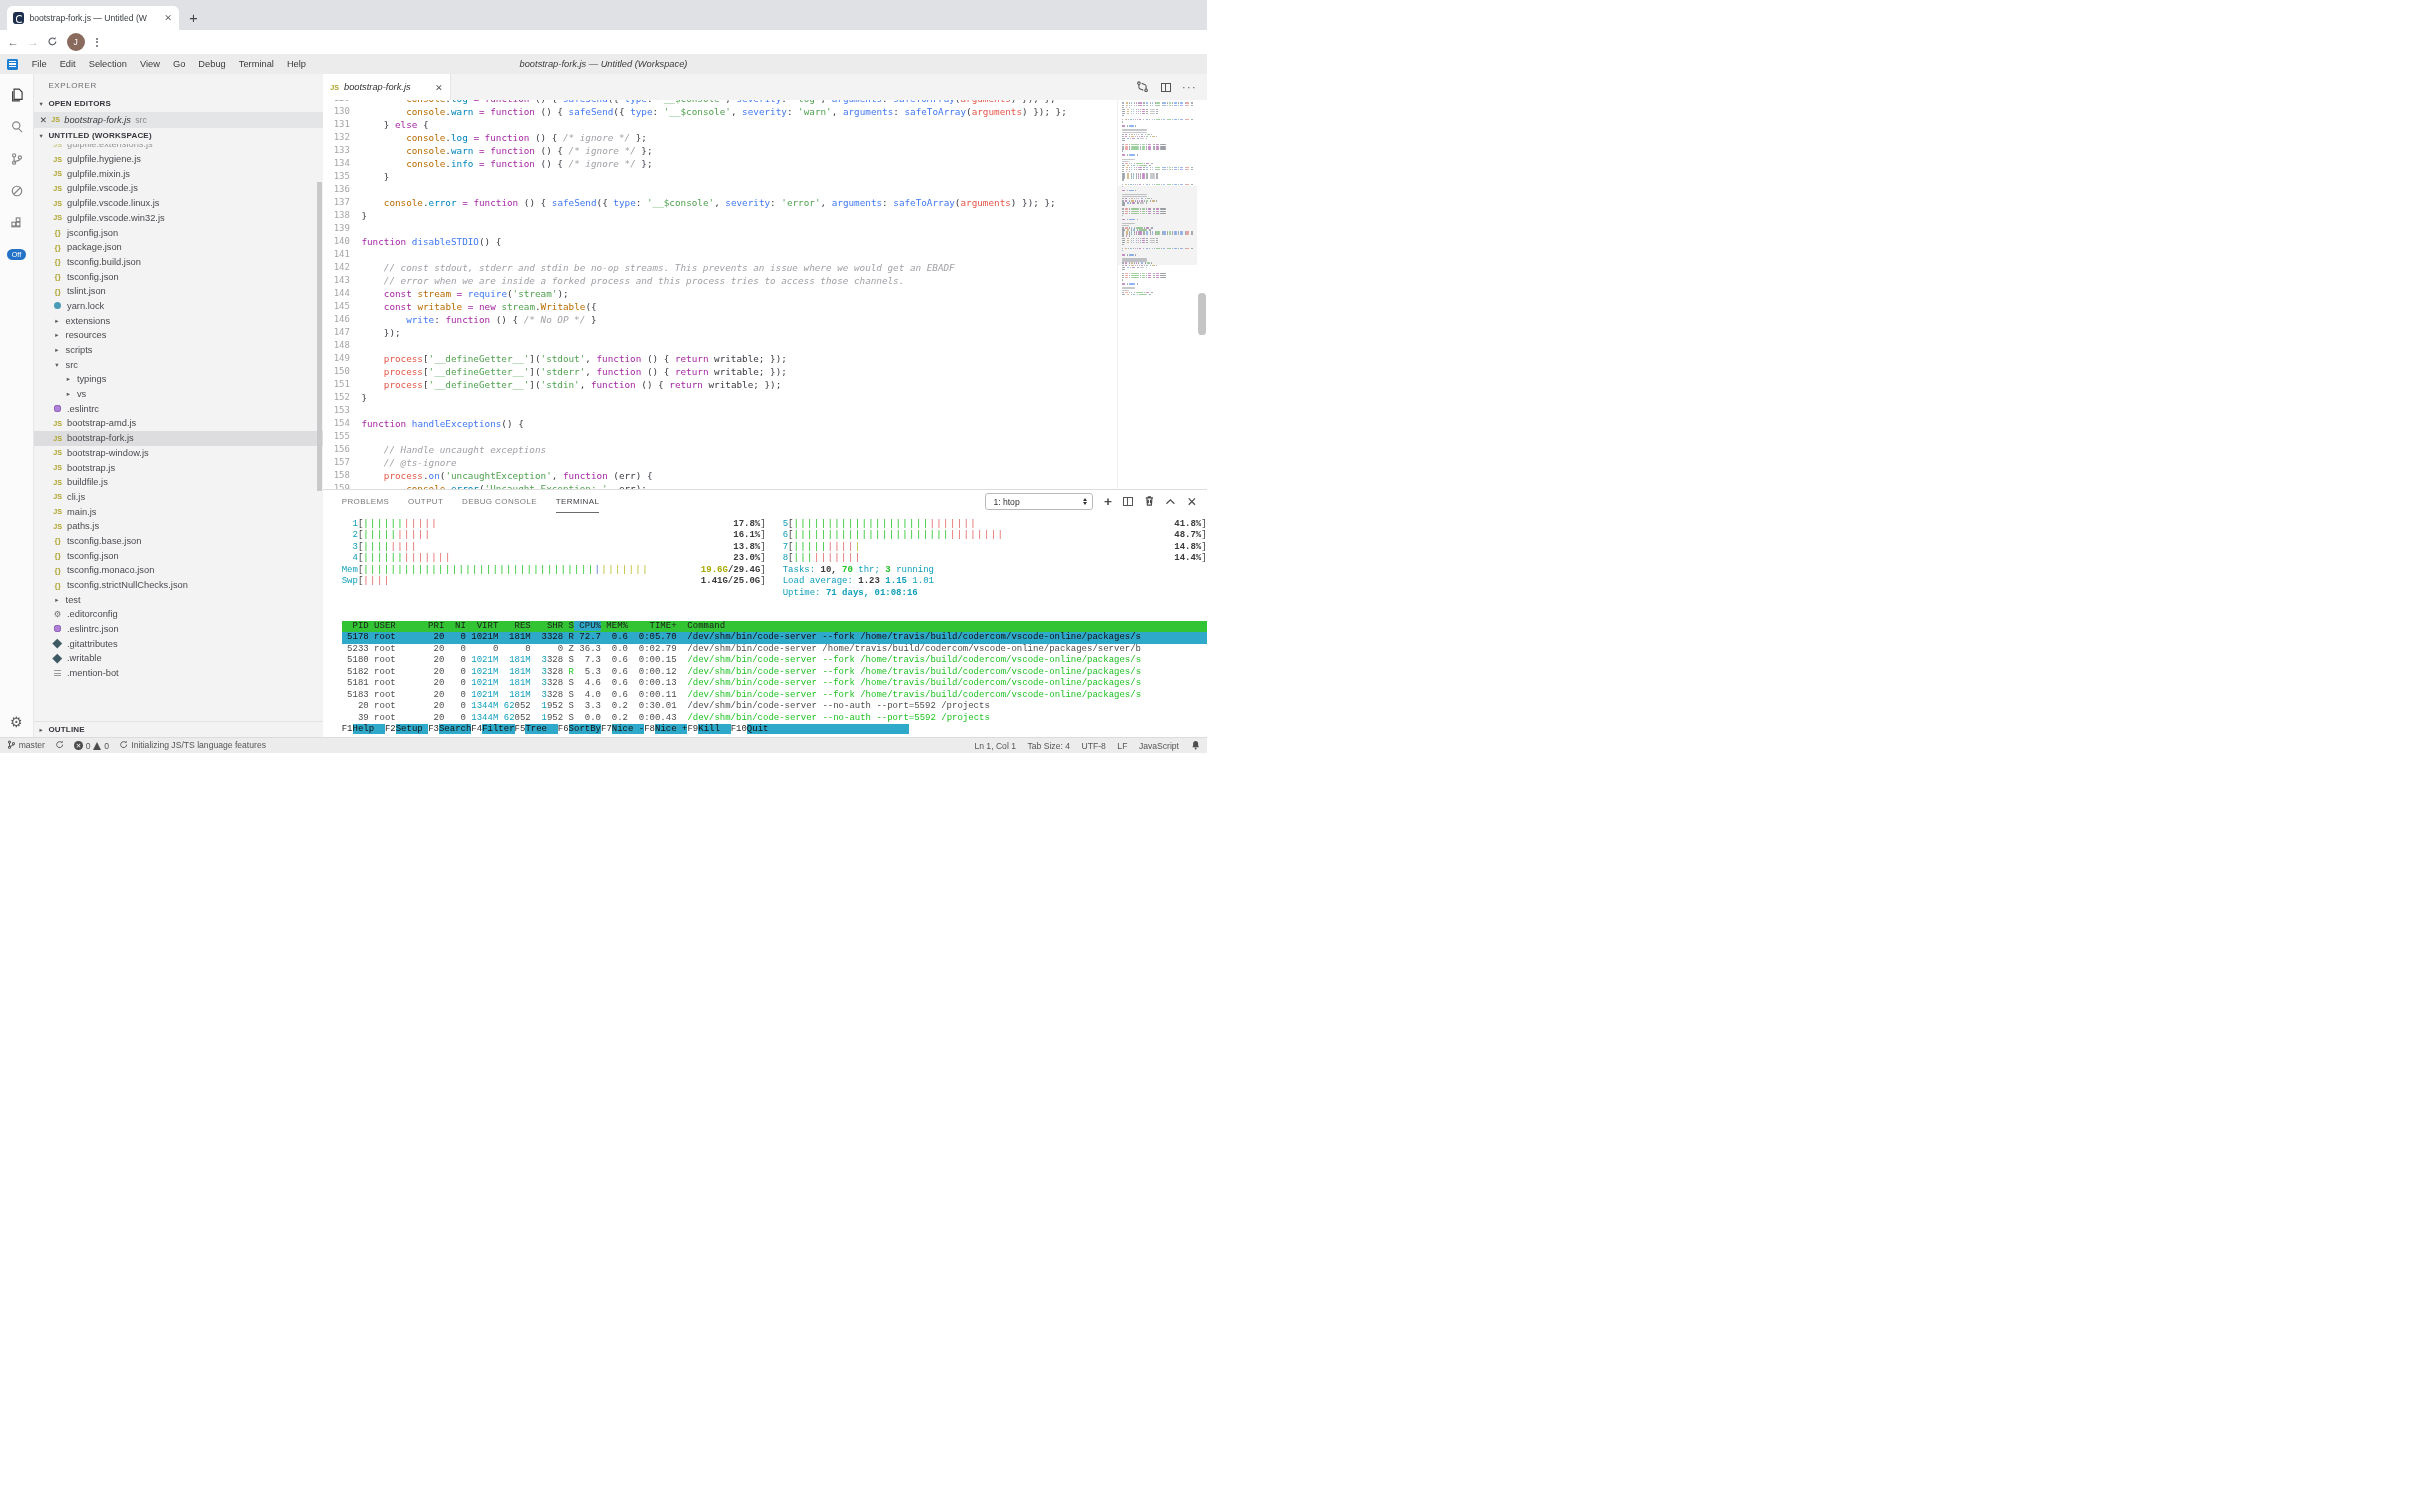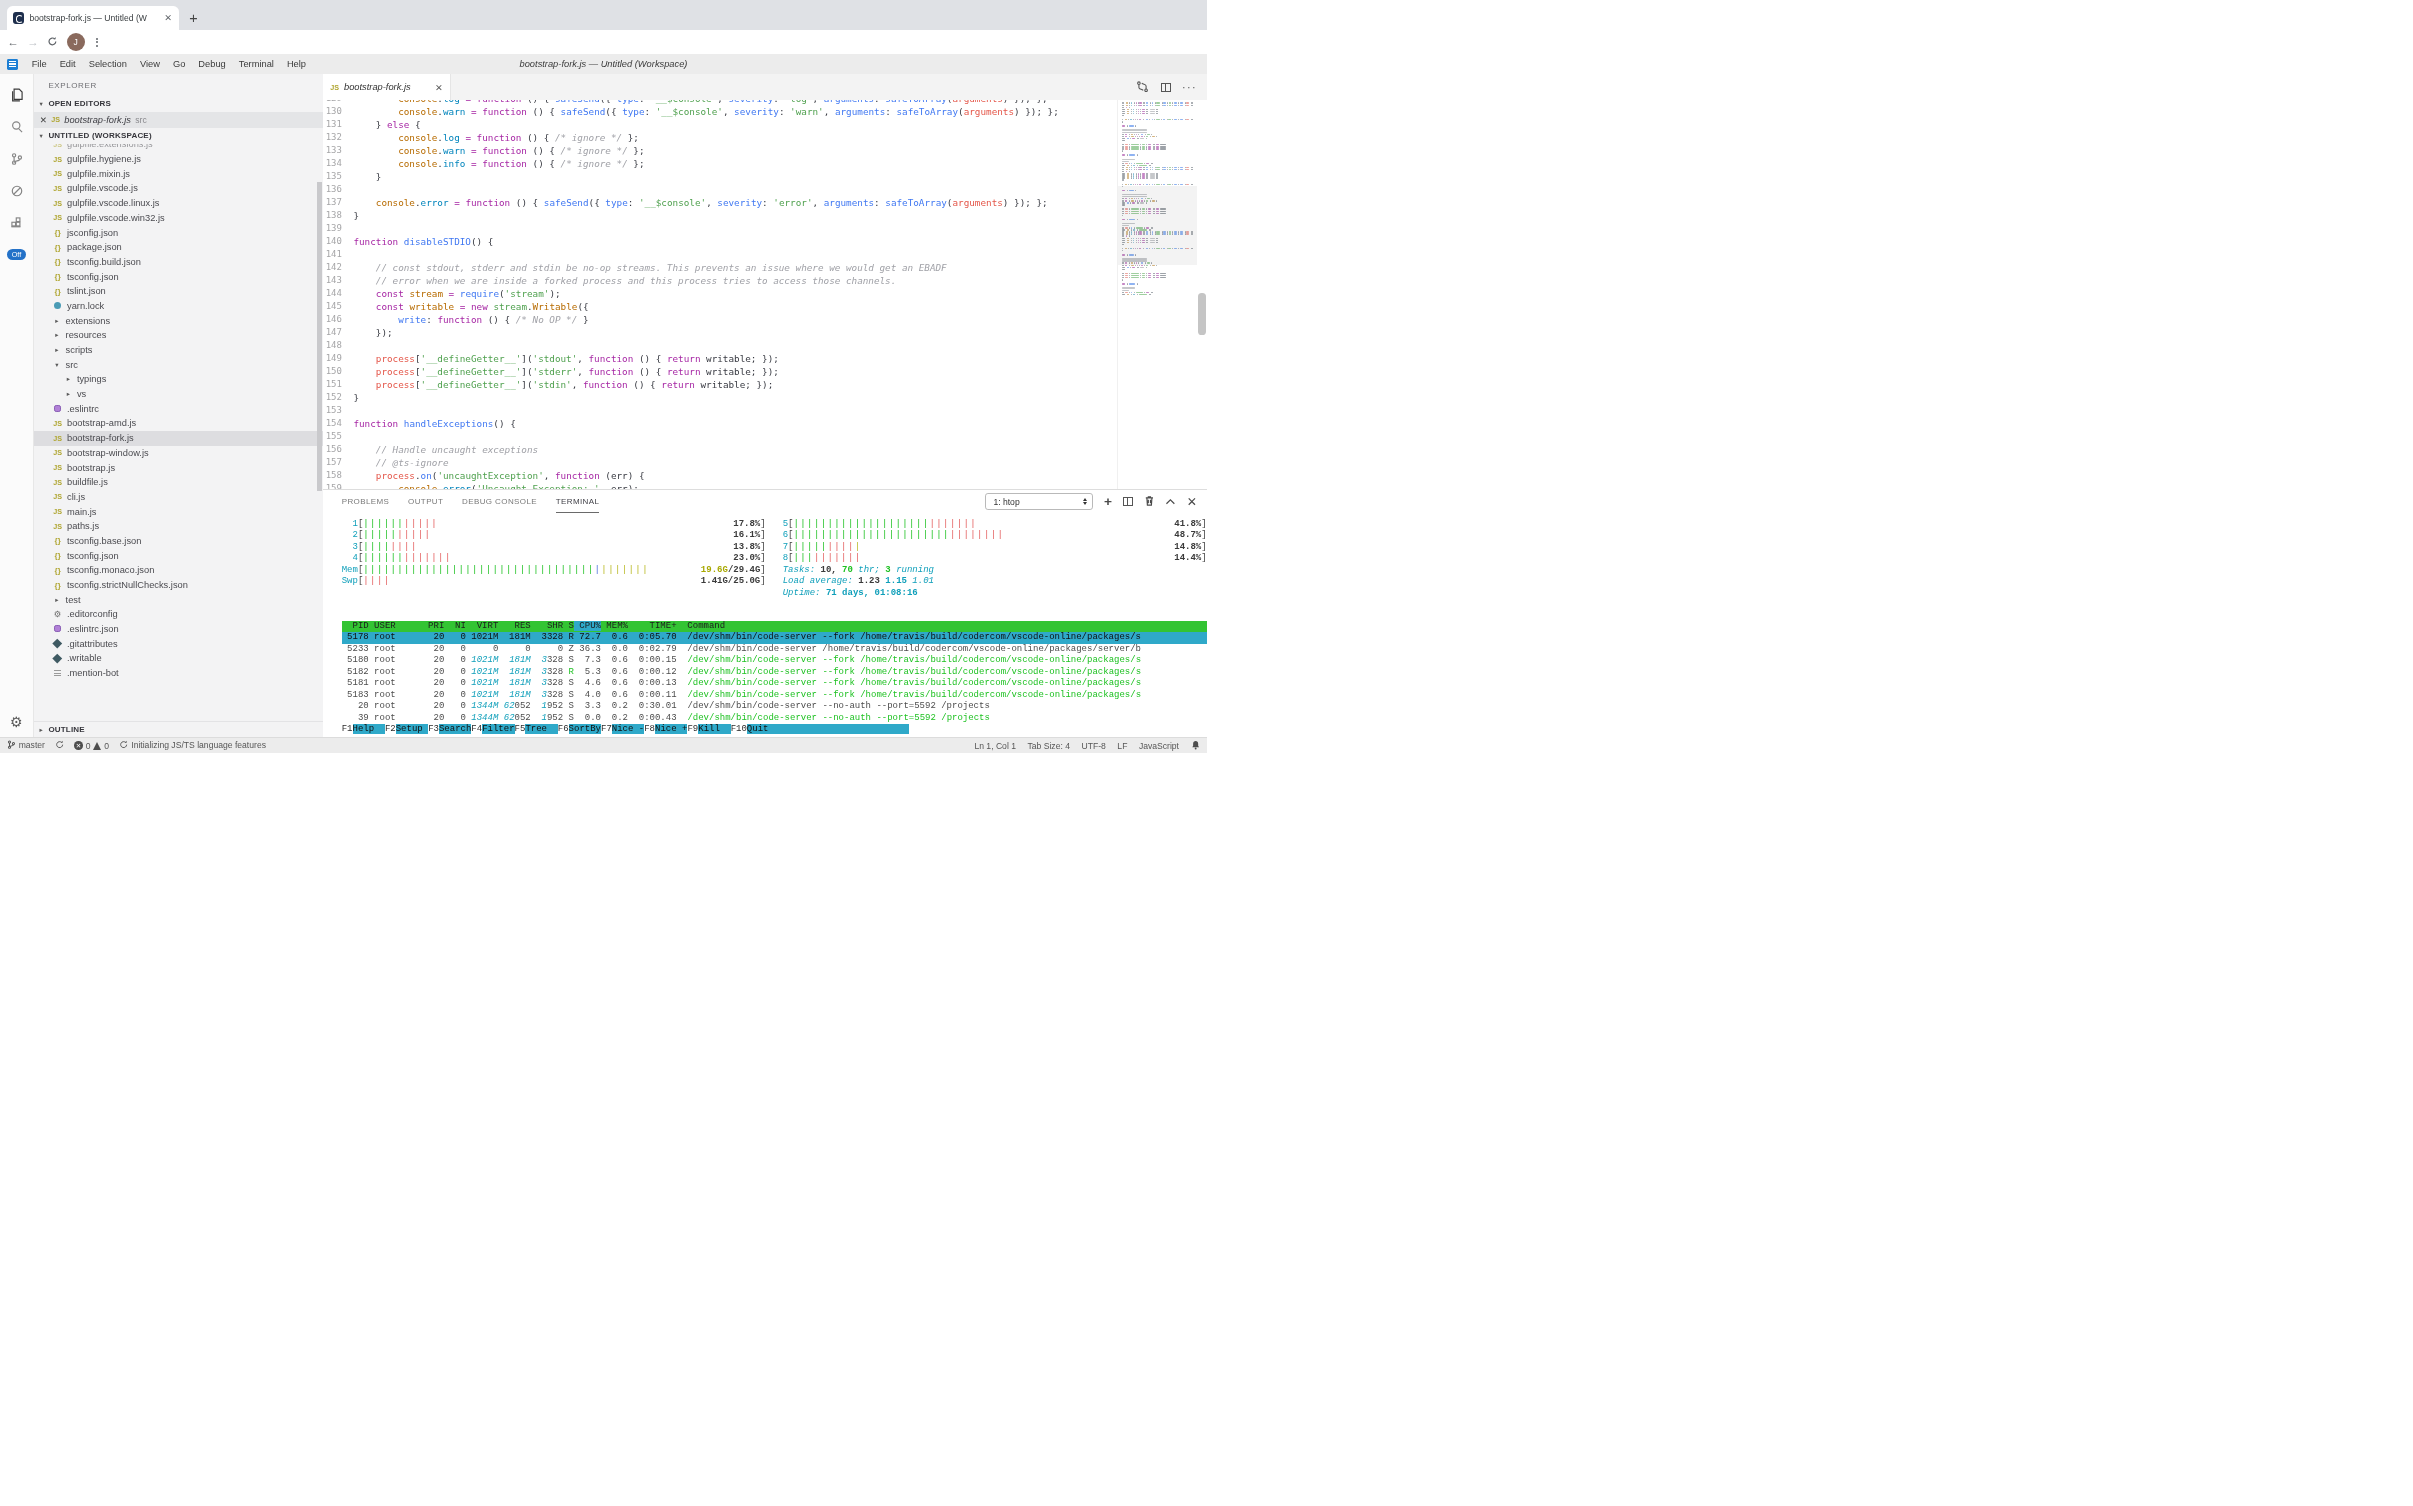--- a/index.html
+++ b/index.html
@@ -74,21 +74,21 @@
   .etab-close { font-size:9.3px; color:#585858; }
   .tab-actions { margin-left:auto; display:flex; align-items:center; gap:11.5px; padding-right:10px; color:#555; }
   .splitbox { width:10px; height:8.6px; border:1.1px solid #555; position:relative; }
   .splitbox::after { content:""; position:absolute; left:45%; top:0; bottom:0; width:1.1px; background:#555; }
   .ellip { font-size:10.8px; letter-spacing:1.4px; color:#555; }
 
   .editor-body { flex:1; display:flex; min-height:0; position:relative; background:#fff; }
   .code-scroll { flex:1; overflow:hidden; padding-left:1.4px; }
   .code-inner { margin-top:-8px; }
   .cl { display:flex; height:13px; line-height:13px; font-family:"DejaVu Sans Mono","Liberation Mono",monospace; font-size:9.3px; white-space:pre; }
-  .ln { width:29px; text-align:right; color:#a6a6a8; flex:none; padding-right:11.5px; font-size:9px; }
+  .ln { width:29px; text-align:right; color:#a6a6a8; flex:none; padding-right:11.5px; font-size:9px;margin-left:8px; }
   .ct .d { color:#383a42; } .ct .k { color:#a626a4; } .ct .f { color:#4078f2; }
   .ct .p { color:#0184bc; } .ct .s { color:#50a14f; } .ct .v { color:#b76b01; }
   .ct .r { color:#e45649; } .ct .c { color:#a0a1a7; font-style:italic; }
   .minimap { width:80px; flex:none; position:relative; overflow:hidden; border-left:0.7px solid #f0f0f0; padding-top:1.4px; }
   .mm-line { height:1.4px; margin:0.7px 4.3px 0 4.3px; display:flex; gap:1.4px; }
   .mm-line i { height:1.4px; border-radius:0.7px; }
   .mm-slider { position:absolute; left:0; right:0; top:86px; height:79px; background:rgba(100,100,100,.08); }
   .ed-scrollbar { width:10px; flex:none; position:relative; }
   .ed-thumb { position:absolute; left:1.4px; width:7.2px; top:193px; height:42px; background:#c5c5c5; border-radius:3.6px; }
 
@@ -111,21 +111,21 @@
   .meters { display:flex; gap:17px; }
   .mcol { width:49%; }
   .meter { display:flex; white-space:pre; }
   .mlab { color:#0f9fba; }
   .mlab.w3 { width:3ch; text-align:right; }
   .mlab.w1 { width:1ch; }
   .brk { color:#444; }
   .bars { flex:1; overflow:hidden; white-space:pre; letter-spacing:1.4px; }
   .mval { text-align:right; font-weight:bold; white-space:pre; }
   .tsum { white-space:pre; }
-  .t-c { color:#0f9fba;font-style:italic; } .t-cb { color:#0f9fba; font-weight:bold; }
+  .t-c { color:#0f9fba; } .t-cb { color:#0f9fba; font-weight:bold; }
   .t-g { color:#1dc121; } .t-gb { color:#1dc121; font-weight:bold; }
   .t-d { color:#4d4d4d; } .t-db { color:#3a3a3a; font-weight:bold; }
   .t-y { color:#b8b821; } .t-yb { color:#a8a800; font-weight:bold; }
   .t-r { color:#e35d5d; } .t-b { color:#4a6fdc; }
   .tgap { height:21.6px; }
   .ttable { }
   .prow { white-space:pre; height:11.5px; }
   .prow.hdr { background:#33c433; color:#1c1c1c; }
   .hdr-sel { background:#2fa9c9; }
   .prow.sel { background:#2fa9c9; color:#101010; }

